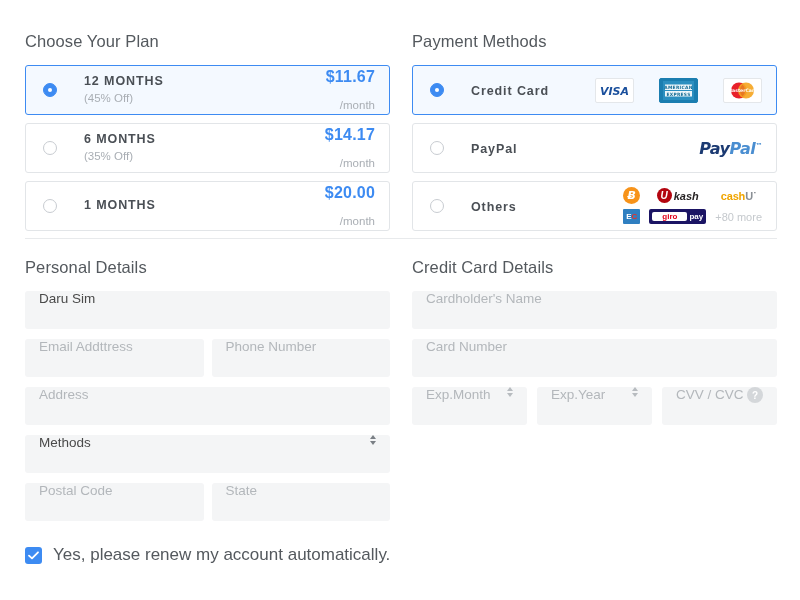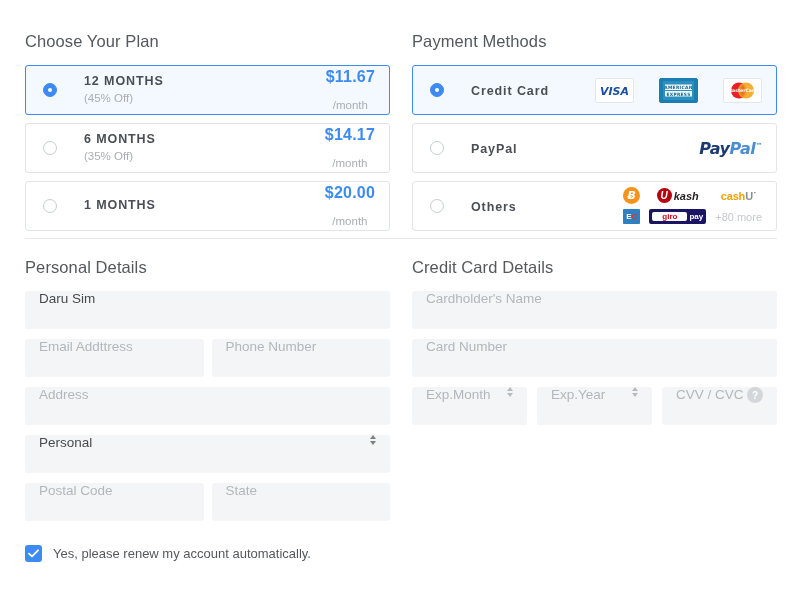--- a/index.html
+++ b/index.html
@@ -78,21 +78,21 @@
     letter-spacing: .9px;
     line-height: 1.25;
   }
   .plan-off {
     font-size: 11.5px;
     color: #a9aeb4;
     line-height: 1.3;
     margin-top: 1px;
   }
 
-  .price-wrap { text-align: center; flex: 0 0 auto; }
+  .price-wrap { text-align: right; flex: 0 0 auto; }
   .price {
     font-size: 16px;
     font-weight: bold;
     color: #3d8bf2;
     line-height: 1.15;
     letter-spacing: .2px;
   }
   .per {
     font-size: 11.5px;
     color: #a9aeb4;
@@ -241,21 +241,21 @@
   .checkbox {
     width: 17px; height: 17px;
     border-radius: 3px;
     background: #3d8bf2;
     display: flex; align-items: center; justify-content: center;
     flex: 0 0 auto;
   }
   .checkbox svg { display: block; }
   .check-label {
     margin-left: 11px;
-    font-size: 13px;
+    font-size: 17px;
     color: #54595e;
   }
 </style>
 </head>
 <body>
 
 <div class="page">
 
   <div class="col-left" style="top:32px;">
     <div class="section-title">Choose Your Plan</div>
@@ -390,21 +390,21 @@
       <div class="field">
         <span class="ph">Phone Number</span>
       </div>
     </div>
 
     <div class="field">
       <span class="ph">Address</span>
     </div>
 
     <div class="field with-caret">
-      <span class="value">Personal</span>
+      <span class="value">Methods</span>
       <span class="caret">
         <i class="up"></i>
           <i class="down"></i>
       </span>
     </div>
 
     <div class="row2">
       <div class="field">
         <span class="ph">Postal Code</span>
       </div>

